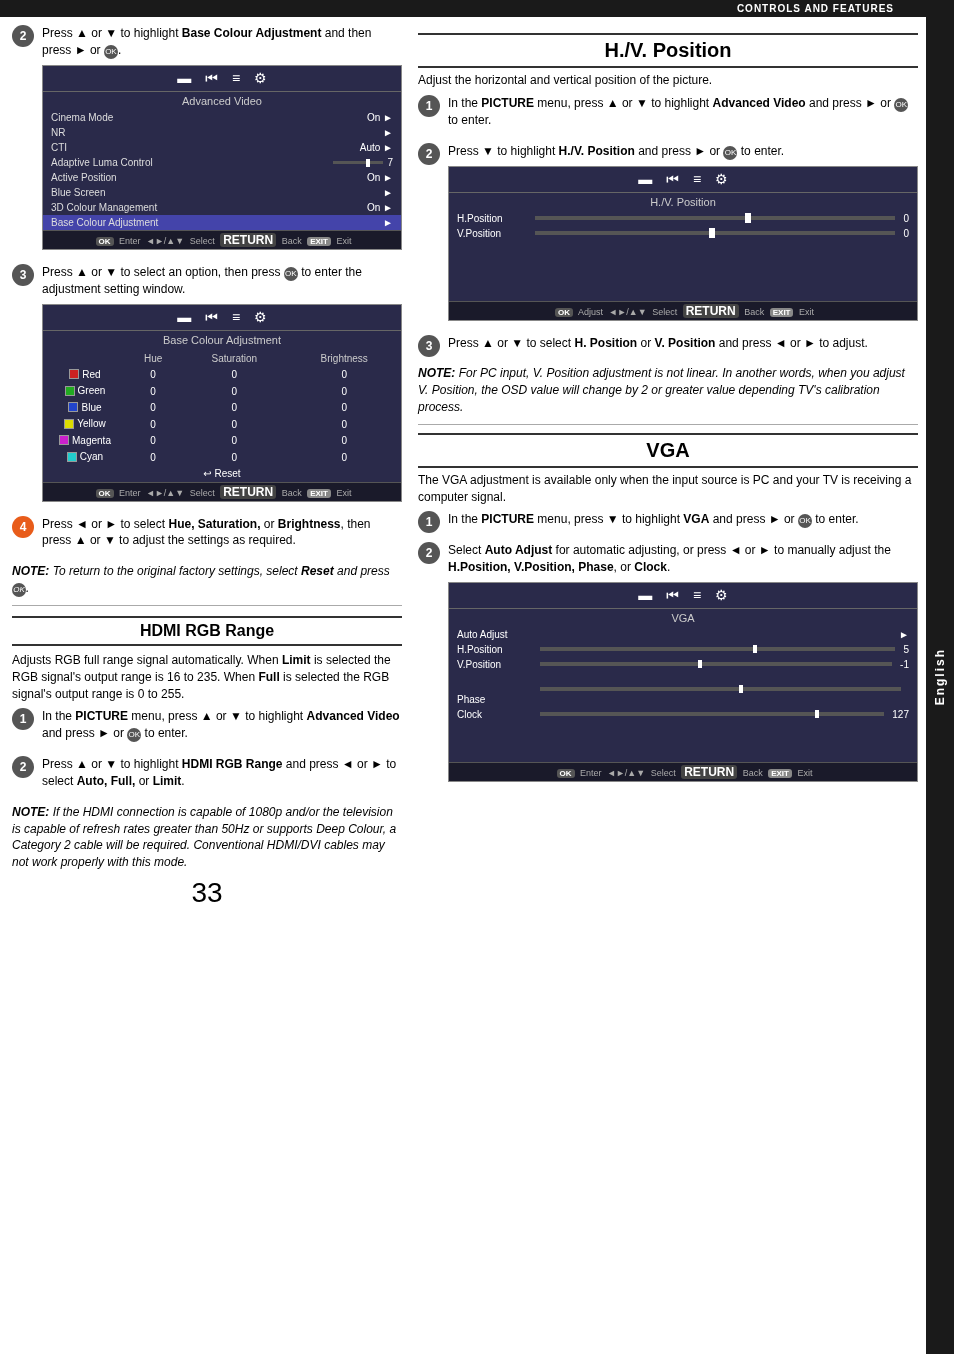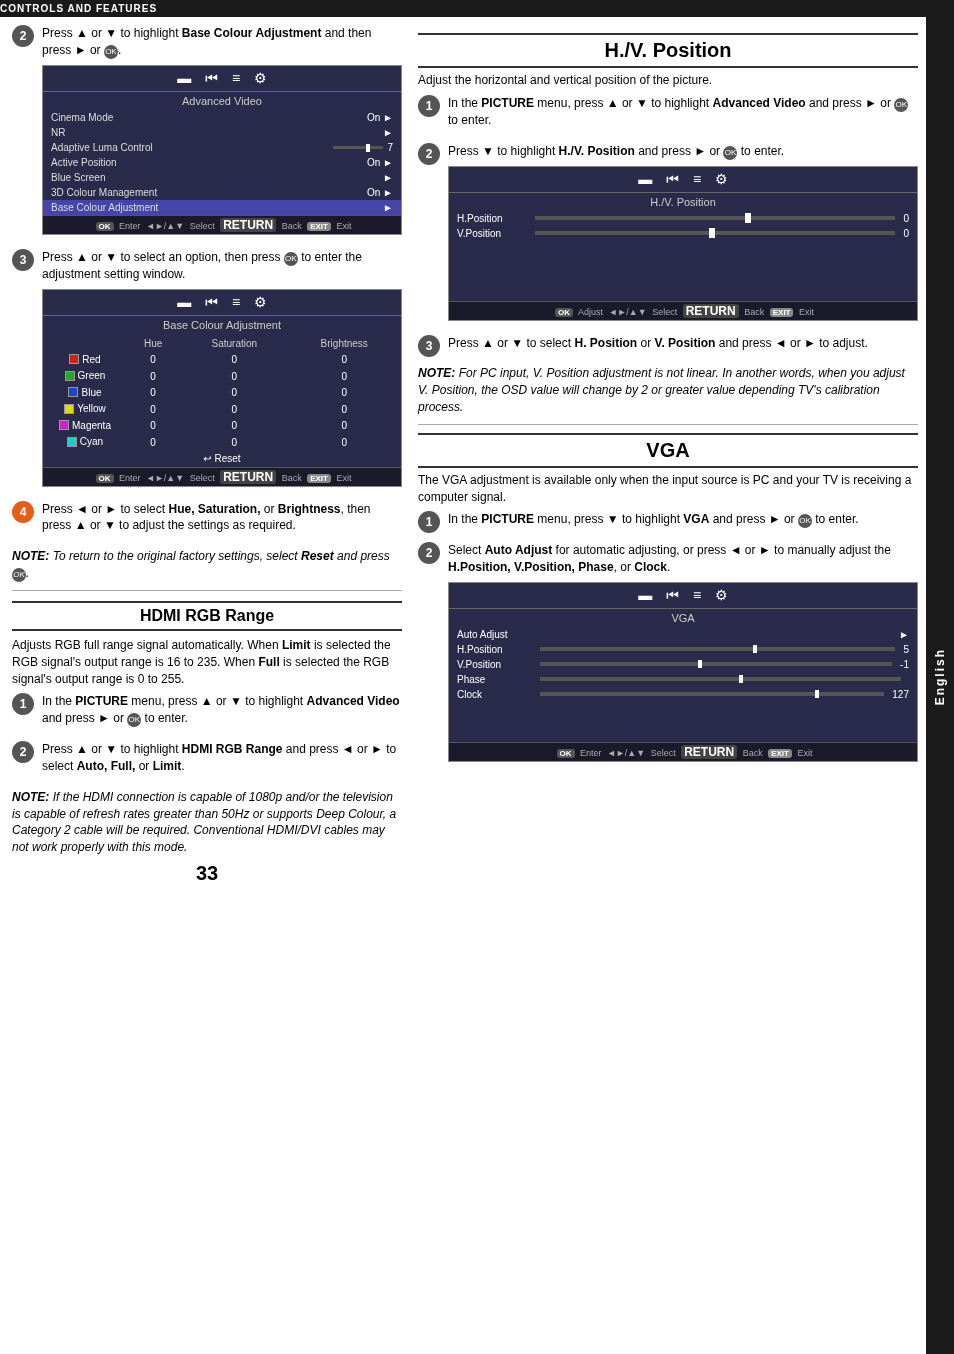--- a/index.html
+++ b/index.html
@@ -9,20 +9,21 @@
       background: #fff;
       color: #000;
       width: 954px;
       min-height: 1354px;
     }
 
     
     .header-bar {
       background: #1a1a1a;
       color: #fff;
+      text-align: right;
       padding: 3px 60px 3px 0;
       font-size: 10px;
       font-weight: bold;
       letter-spacing: 1px;
       text-transform: uppercase;
     }
 
     
     .side-tab {
       position: absolute;
@@ -204,22 +205,22 @@
       border-top: 2px solid #333;
       border-bottom: 2px solid #333;
     }
 
     p { line-height: 1.4; margin-bottom: 6px; }
     .note-text { font-style: italic; margin-bottom: 6px; line-height: 1.4; }
     strong { font-weight: bold; }
 
     .page-number {
       text-align: center;
-      font-size: 20px;
-      font-weight: bold;
+      font-size: 28px;
+      font-weight: normal;
       margin-top: 4px;
     }
 
     hr.section-hr {
       border: none;
       border-top: 1px solid #aaa;
       margin: 8px 0;
     }
 
     
@@ -295,20 +296,24 @@
             <div class="tv-menu-title">Advanced Video</div>
             <div class="tv-menu-row">
               <span class="row-label">Cinema Mode</span>
               <span class="row-value">On ►</span>
             </div>
             <div class="tv-menu-row">
               <span class="row-label">NR</span>
               <span class="row-value">►</span>
             </div>
             <div class="tv-menu-row">
+              <span class="row-label">CTI</span>
+              <span class="row-value">Auto ►</span>
+            </div>
+            <div class="tv-menu-row">
               <span class="row-label">Adaptive Luma Control</span>
               <span class="row-value">
                 <span style="display:inline-block;width:50px;height:3px;background:#555;position:relative;vertical-align:middle;">
                   <span style="position:absolute;left:65%;width:4px;height:8px;background:#fff;top:-2px;"></span>
                 </span>
                 7
               </span>
             </div>
             <div class="tv-menu-row">
               <span class="row-label">Active Position</span>
@@ -545,21 +550,21 @@
               <span>5</span>
             </div>
             <div class="vga-row">
               <span style="width:75px;">V.Position</span>
               <div class="vga-slider">
                 <div style="position:absolute;left:45%;width:4px;height:8px;background:#fff;top:-2px;"></div>
               </div>
               <span>-1</span>
             </div>
             <div class="vga-row">
-              <span style="width:75px;">Phase</span>
+              <span style="width:75px;margin-top:20px;">Phase</span>
               <div class="vga-slider">
                 <div style="position:absolute;left:55%;width:4px;height:8px;background:#fff;top:-2px;"></div>
               </div>
               <span></span>
             </div>
             <div class="vga-row">
               <span style="width:75px;">Clock</span>
               <div class="vga-slider">
                 <div style="position:absolute;left:80%;width:4px;height:8px;background:#fff;top:-2px;"></div>
               </div>

